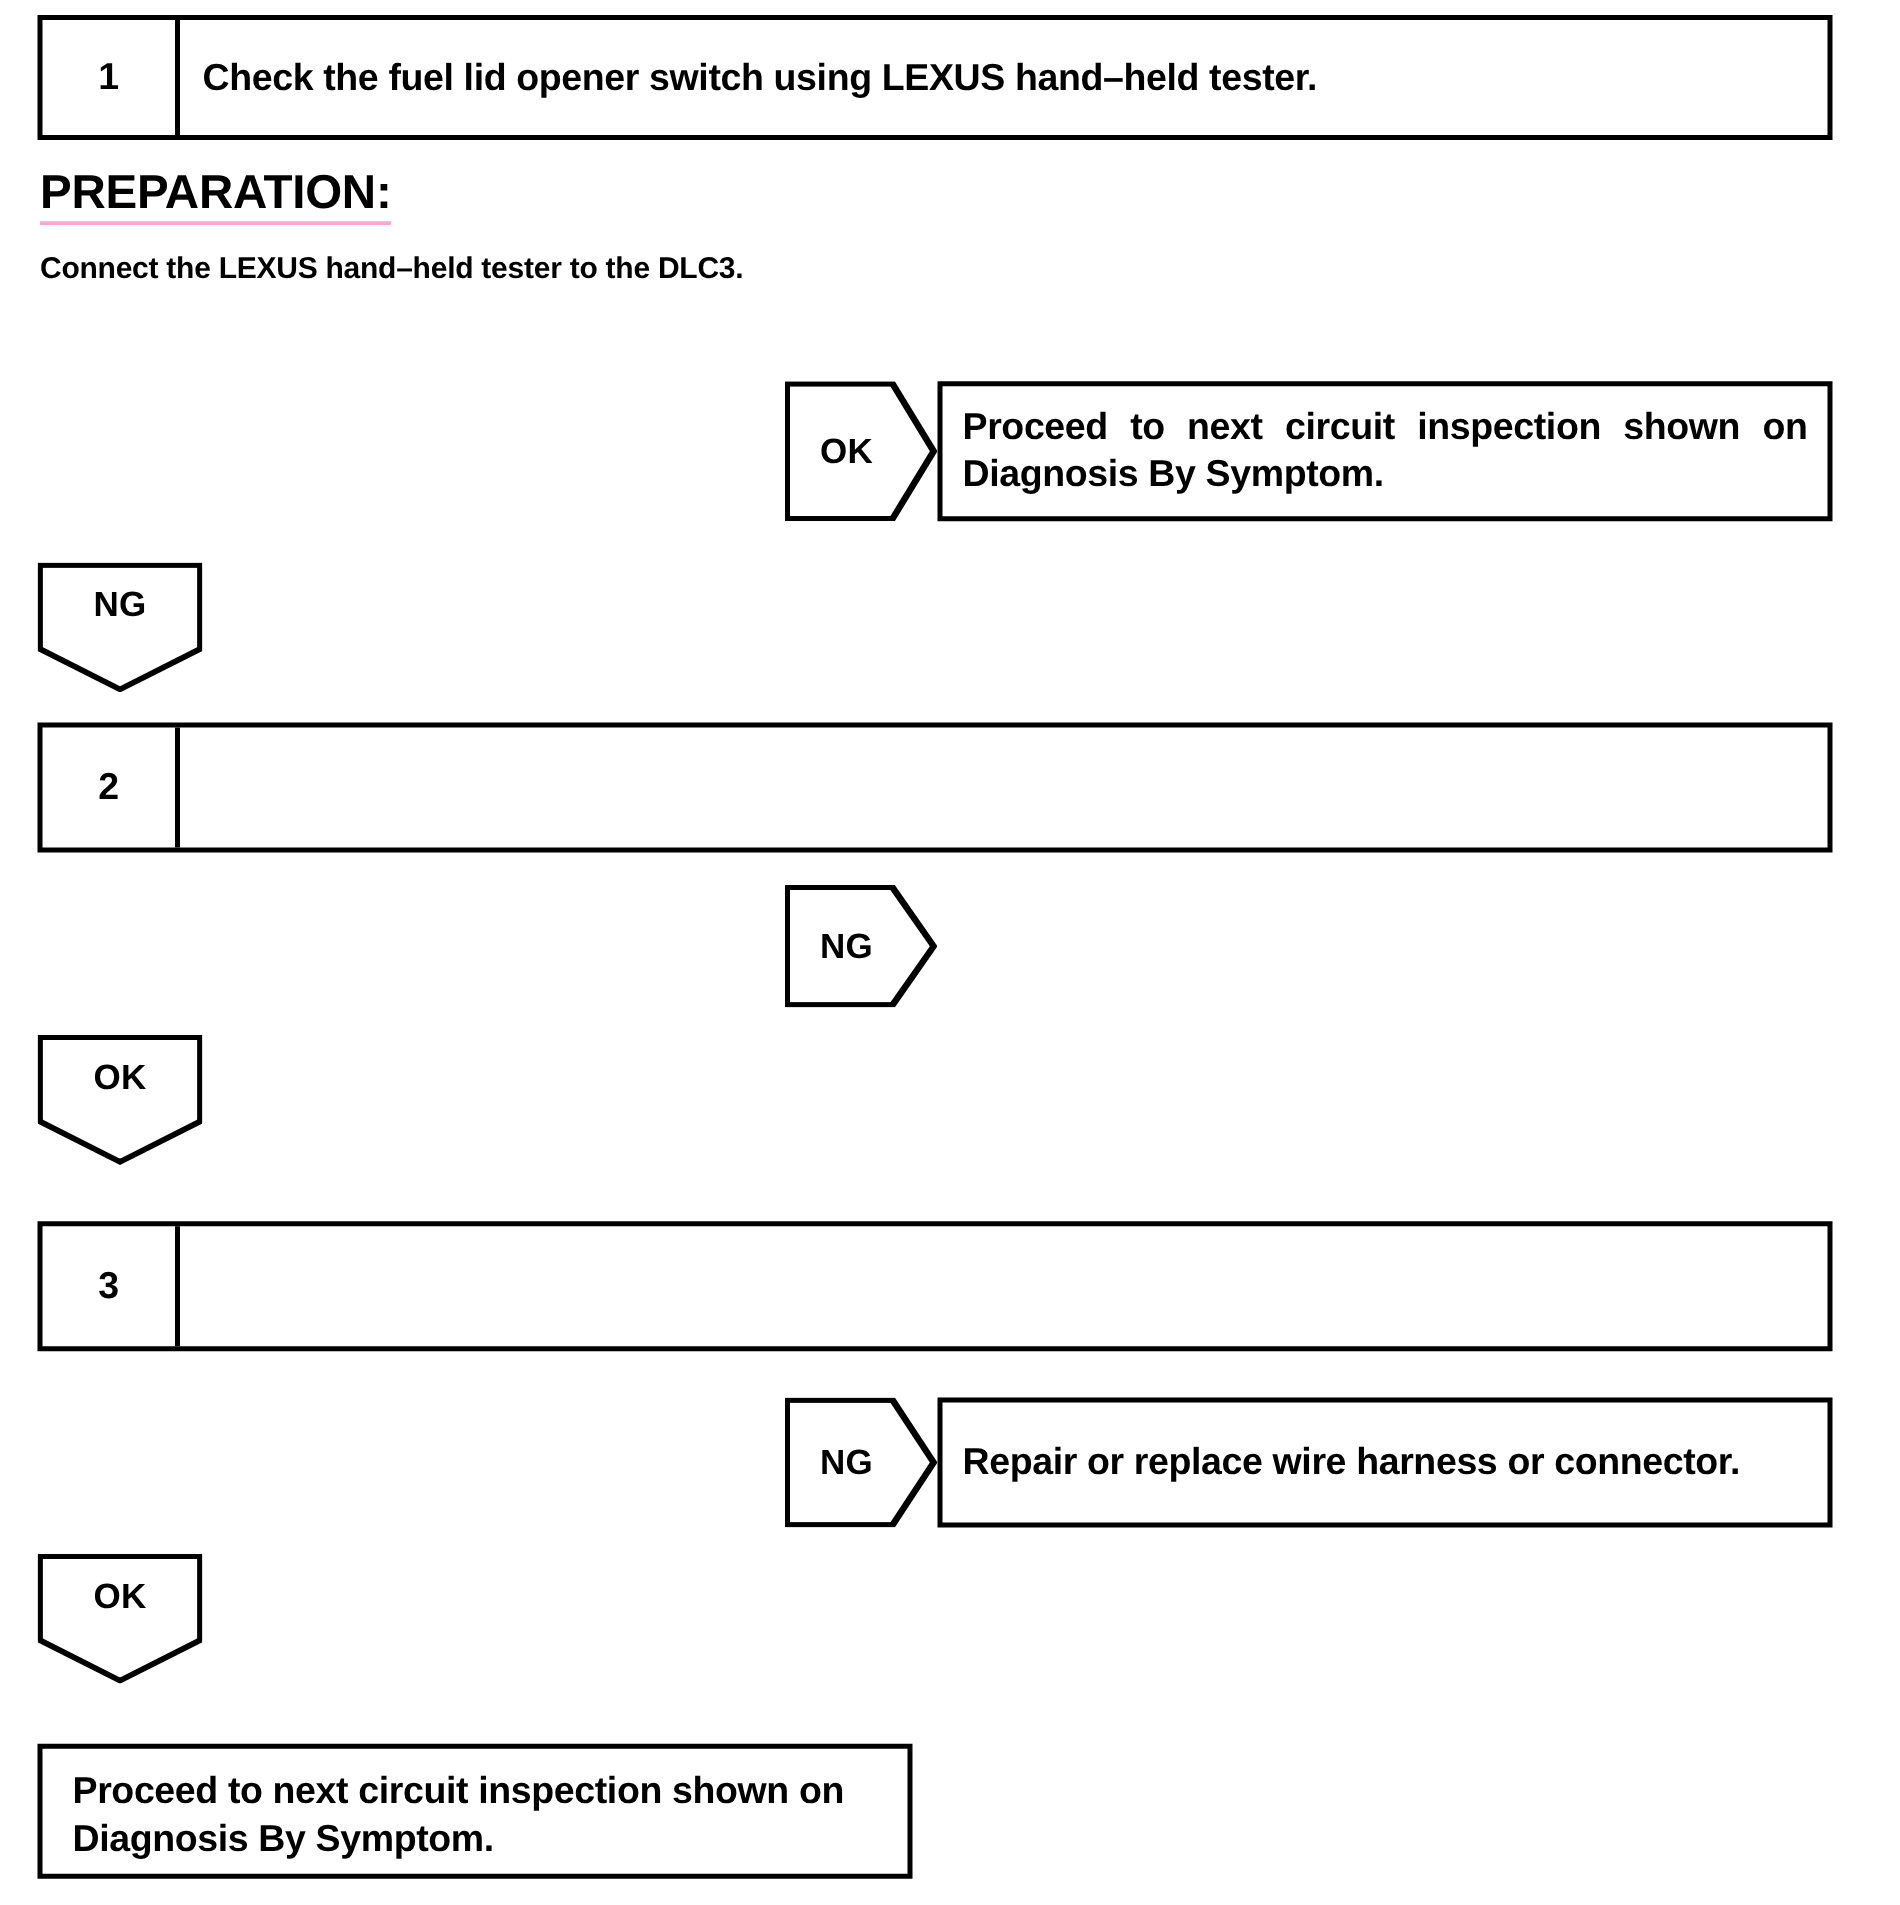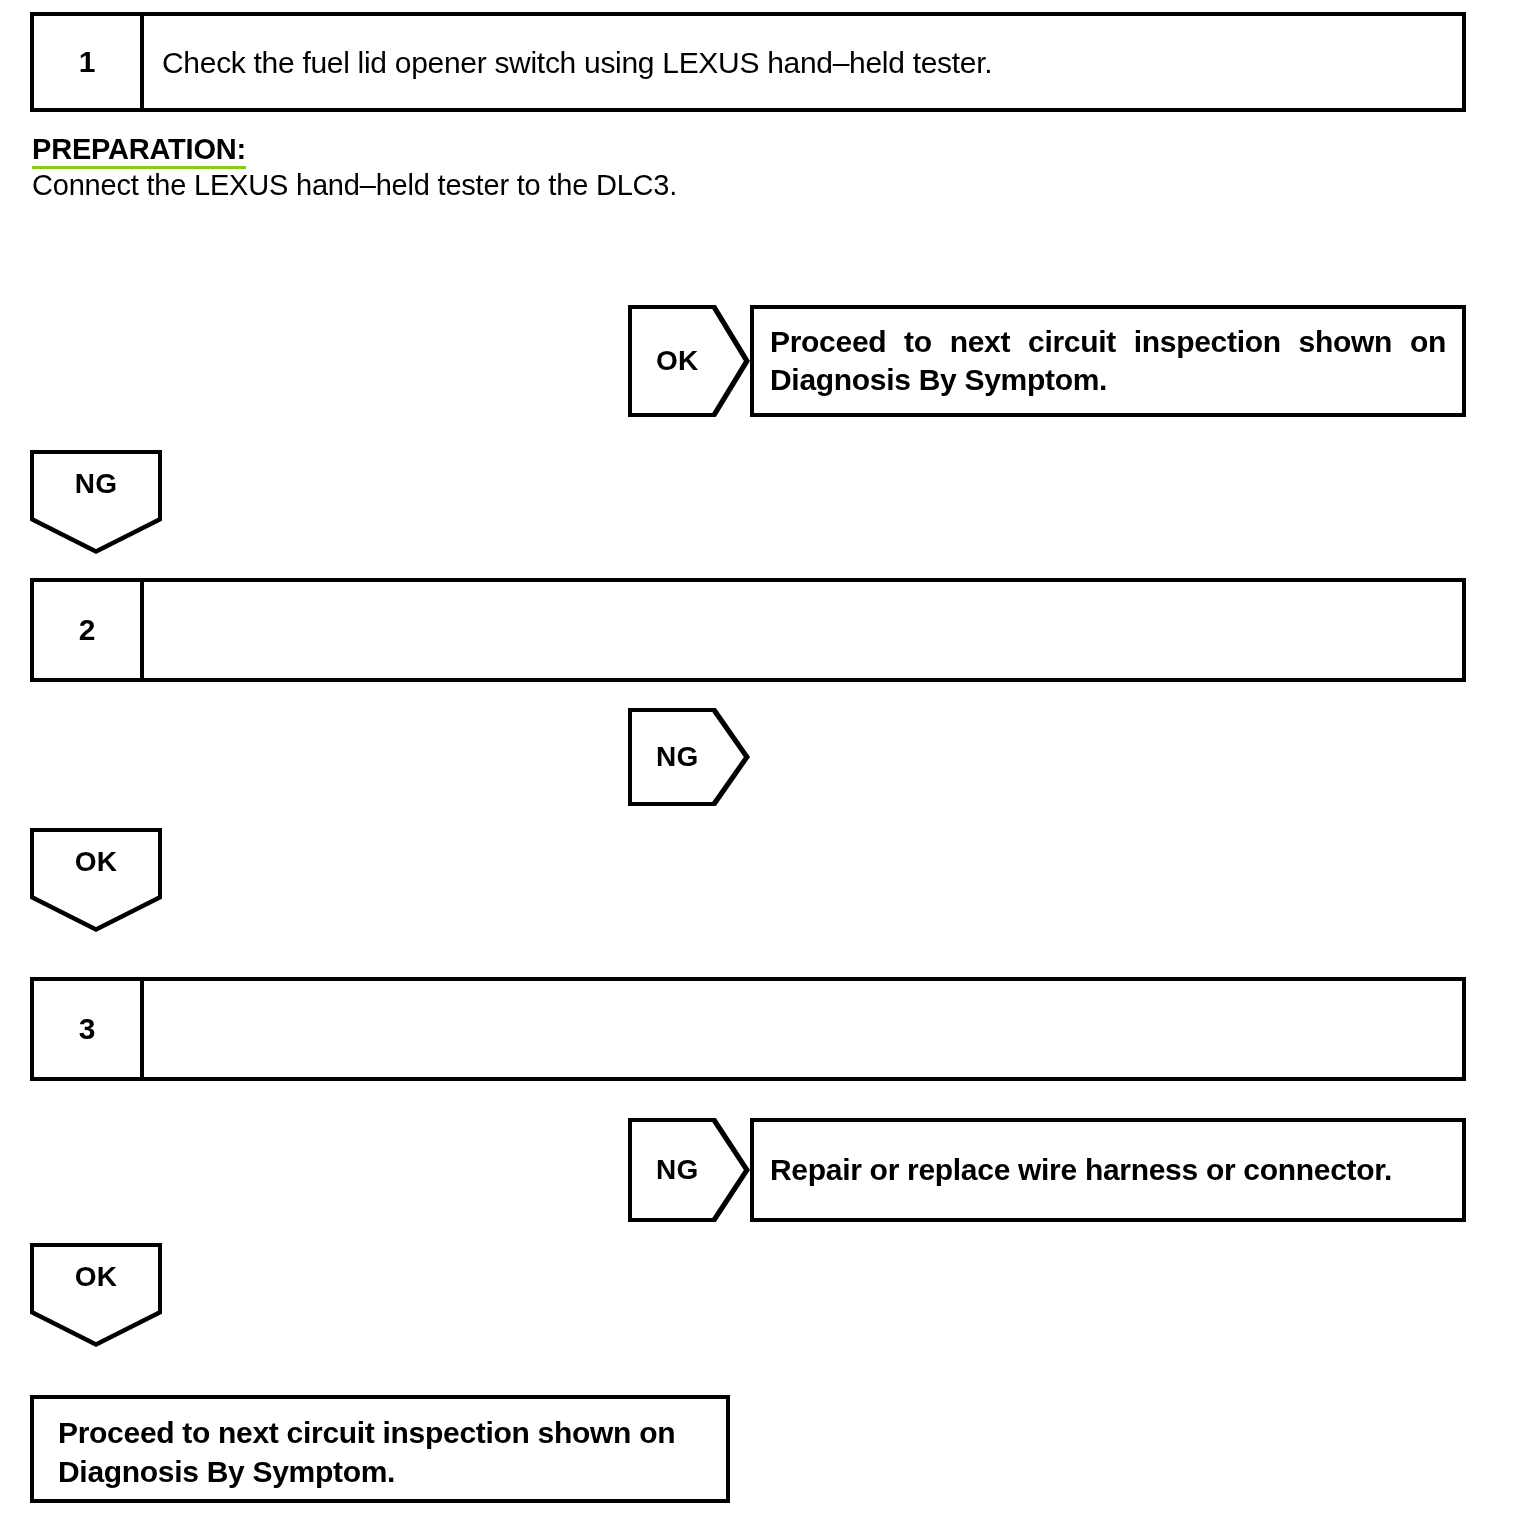--- a/index.html
+++ b/index.html
@@ -39,48 +39,48 @@
   }
   .step-title {
     flex: 1 1 auto;
     display: flex;
     align-items: center;
     padding: 0 0 0 18px;
     box-sizing: border-box;
   }
   .step-title-text {
     font-size: 30px;
-    font-weight: normal;
+    font-weight: bold;
     line-height: 1.30;
     letter-spacing: -0.3px;
     white-space: pre-line;
   }
 
   
   .prep-block {
     position: absolute;
     left: 32px;
     top: 133px;
     width: 1000px;
   }
   .prep-head {
-    font-size: 29px;
+    font-size: 38px;
     font-weight: bold;
     letter-spacing: -0.2px;
     display: inline-block;
-    border-bottom: 3px solid #84cc16;
+    border-bottom: 3px solid #f9a8d4;
     padding-bottom: 1px;
     line-height: 1.12;
   }
   .prep-body {
-    font-size: 29px;
-    font-weight: normal;
+    font-size: 24px;
+    font-weight: bold;
     letter-spacing: -0.2px;
     line-height: 1.15;
-    margin-top: 0;
+    margin-top: 21px;
     margin-bottom: 6px;
   }
 
   
   .result-row {
     position: absolute;
     display: flex;
     align-items: stretch;
   }
   .arrow-right {

